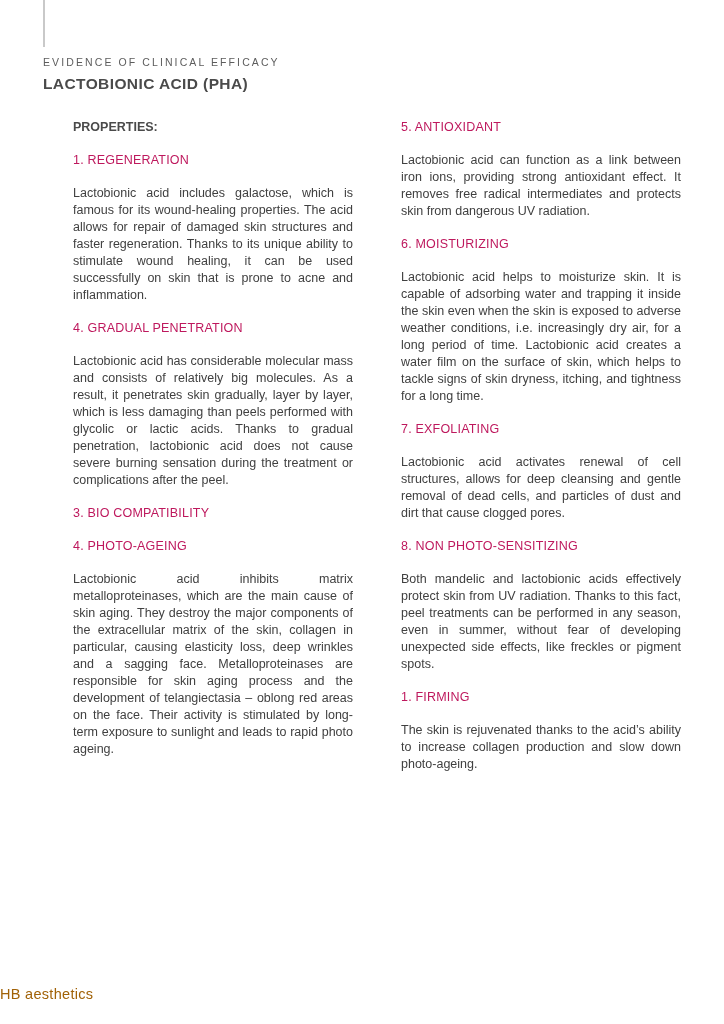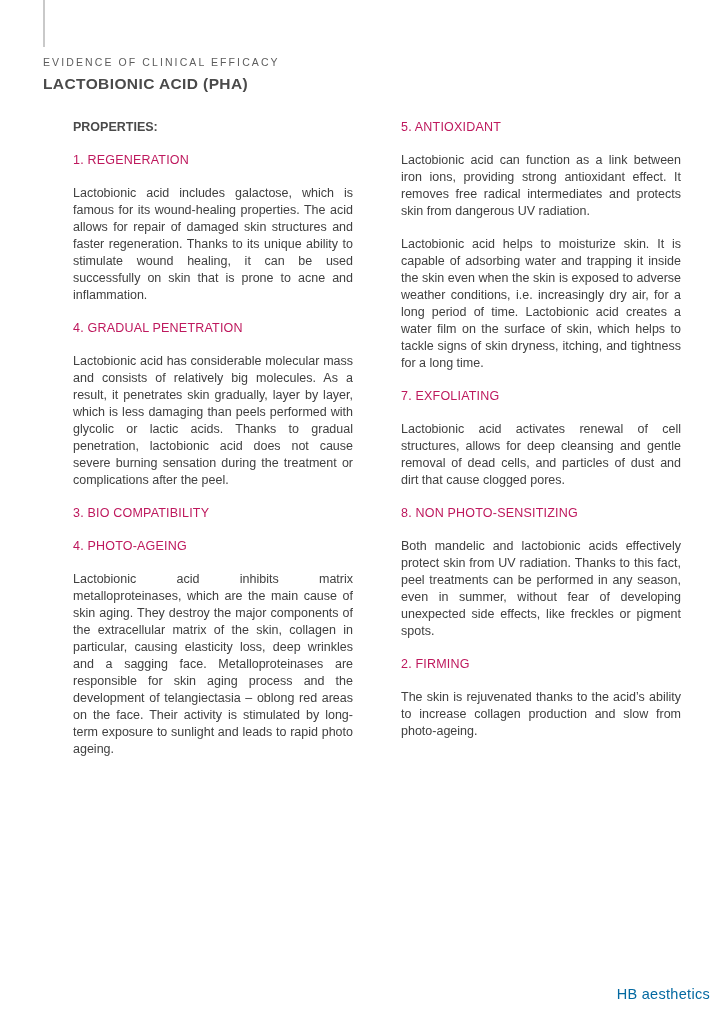--- a/index.html
+++ b/index.html
@@ -70,23 +70,23 @@
     font-size: 12.5px;
     line-height: 17px;
     color: #404040;
     text-align: justify;
   }
   .footer {
     position: absolute;
     left: 0;
     right: 14px;
     top: 986px;
-    text-align: right;
+    text-align: left;
     font-size: 14.5px;
-    color: #0369a1;
+    color: #a16207;
     letter-spacing: 0.3px;
   }
 </style>
 </head>
 <body>
 
 <div class="page">
 
   <div class="corner-rule"></div>
 
@@ -121,36 +121,37 @@
     </div>
 
     <div class="col">
 
       <div class="section">
         <h3>5. ANTIOXIDANT</h3>
         <p>Lactobionic acid can function as a link between iron ions, providing strong antioxidant effect. It removes free radical intermediates and protects skin from dangerous UV radiation.</p>
       </div>
 
       <div class="section">
+        <h3>6. MOISTURIZING</h3>
         <p>Lactobionic acid helps to moisturize skin. It is capable of adsorbing water and trapping it inside the skin even when the skin is exposed to adverse weather conditions, i.e. increasingly dry air, for a long period of time. Lactobionic acid creates a water film on the surface of skin, which helps to tackle signs of skin dryness, itching, and tightness for a long time.</p>
       </div>
 
       <div class="section">
         <h3>7. EXFOLIATING</h3>
         <p>Lactobionic acid activates renewal of cell structures, allows for deep cleansing and gentle removal of dead cells, and particles of dust and dirt that cause clogged pores.</p>
       </div>
 
       <div class="section">
         <h3>8. NON PHOTO-SENSITIZING</h3>
         <p>Both mandelic and lactobionic acids effectively protect skin from UV radiation. Thanks to this fact, peel treatments can be performed in any season, even in summer, without fear of developing unexpected side effects, like freckles or pigment spots.</p>
       </div>
 
       <div class="section">
-        <h3>2. FIRMING</h3>
-        <p>The skin is rejuvenated thanks to the acid’s ability to increase collagen production and slow from photo-ageing.</p>
+        <h3>1. FIRMING</h3>
+        <p>The skin is rejuvenated thanks to the acid’s ability to increase collagen production and slow down photo-ageing.</p>
       </div>
     </div>
 
   </div>
 
   <div class="footer">HB aesthetics</div>
 
 </div>
 
 </body></html>

